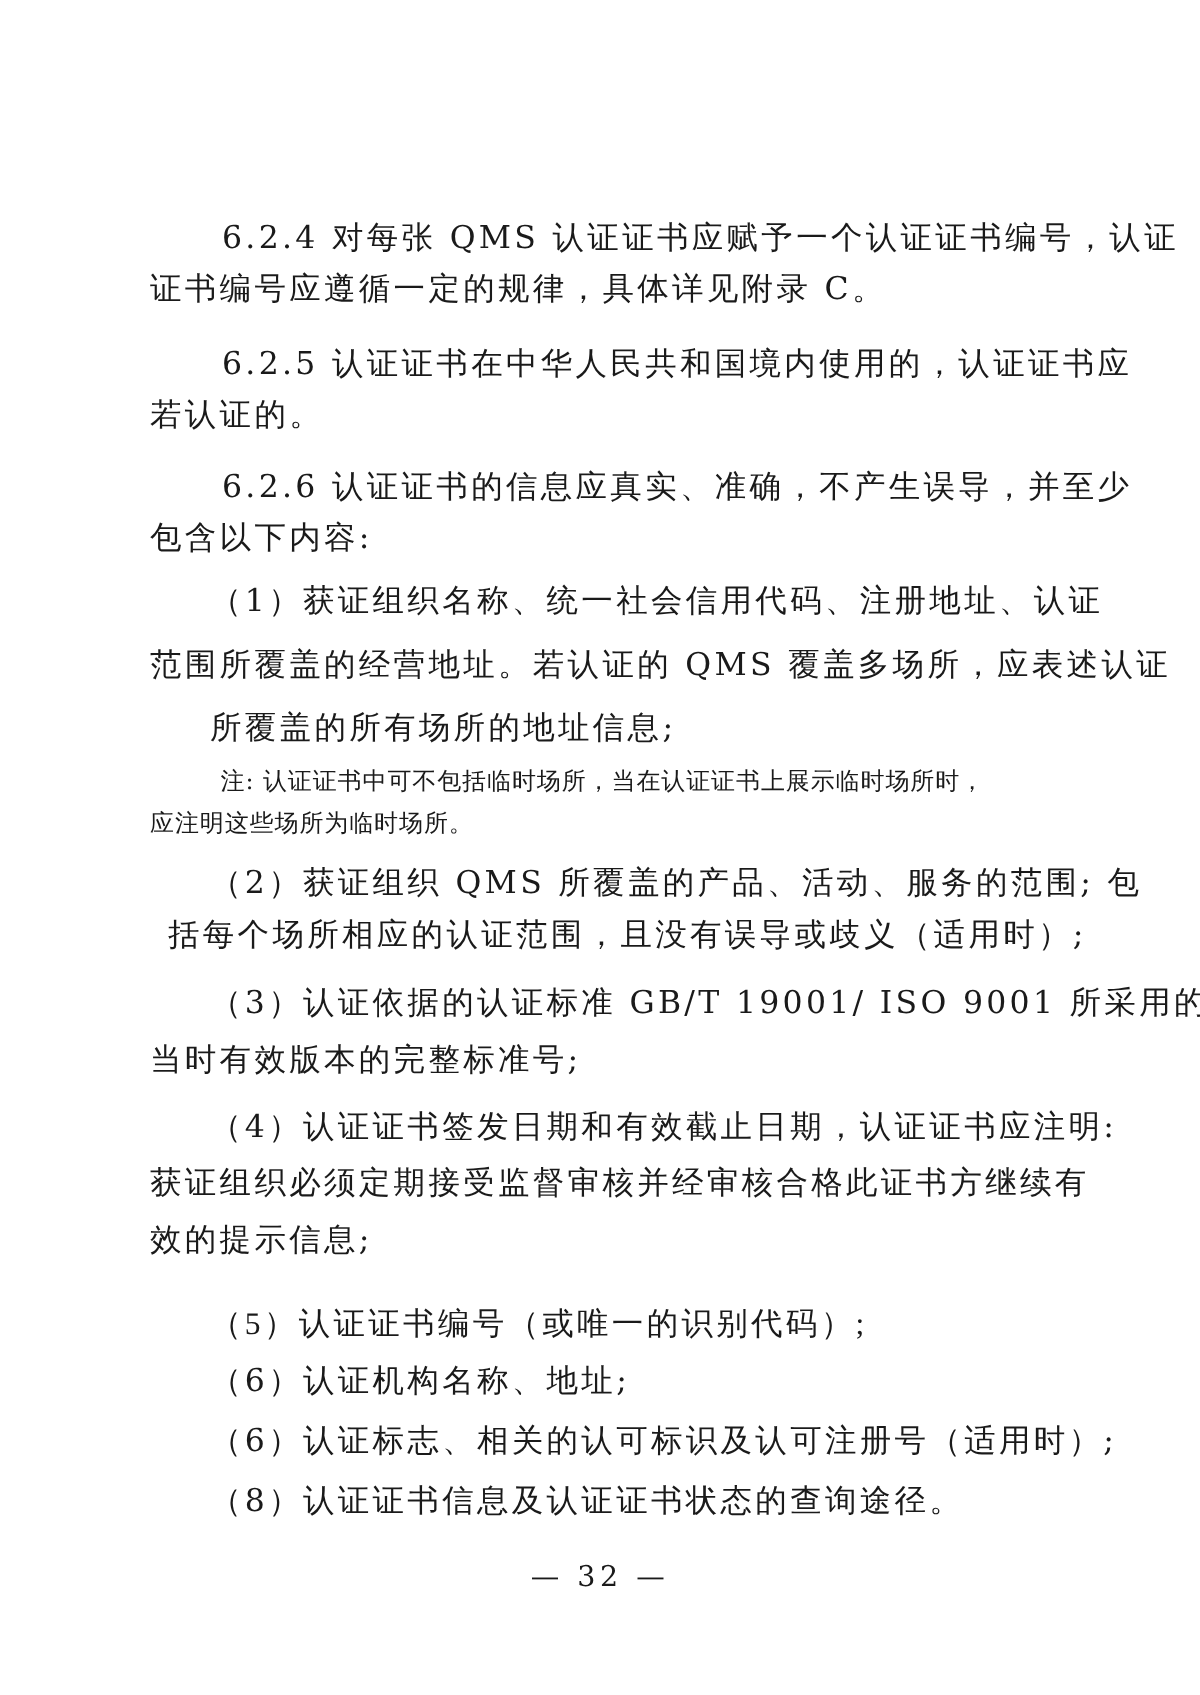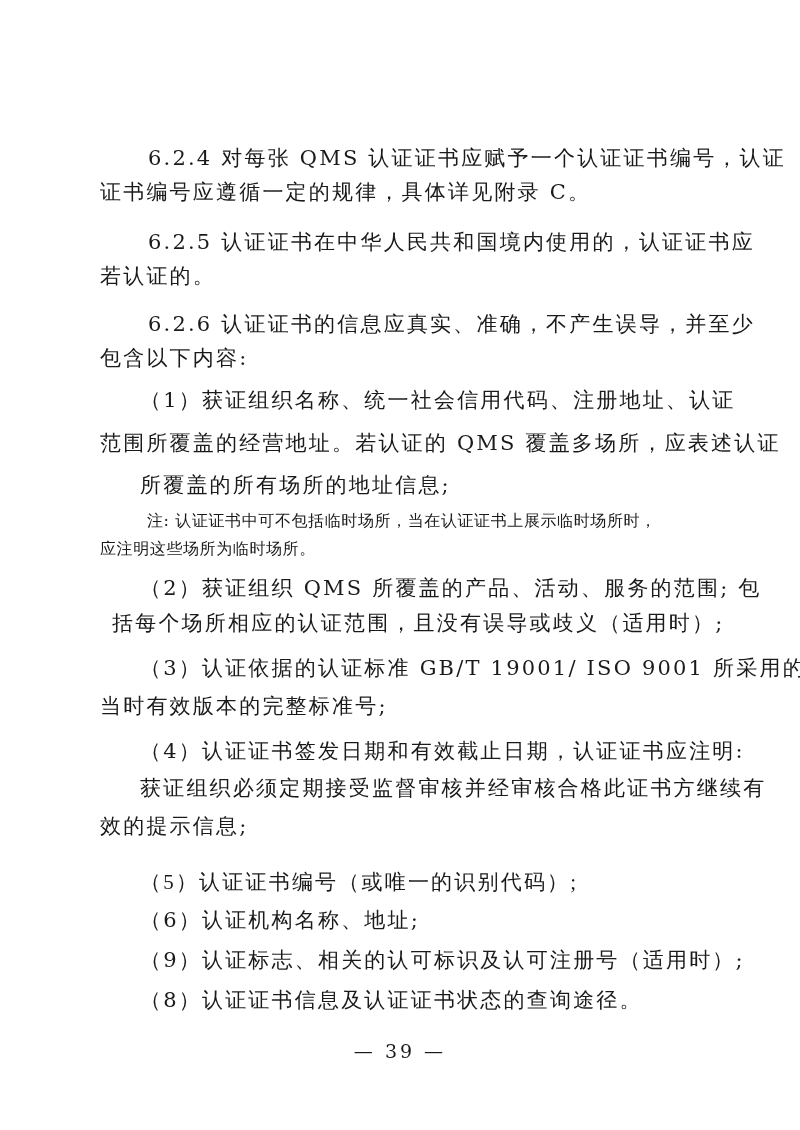--- a/index.html
+++ b/index.html
@@ -25,21 +25,21 @@
       <div class="line" style="top: 386px; left: 140px;">（1）获证组织名称、统一社会信用代码、注册地址、认证</div>
       <div class="line" style="top: 429px; left: 100px;">范围所覆盖的经营地址。若认证的 QMS 覆盖多场所，应表述认证</div>
       <div class="line" style="top: 471px; left: 100px; margin-left: 40px;">所覆盖的所有场所的地址信息;</div>
       <div class="line note" style="top: 510px; left: 147px;">注: 认证证书中可不包括临时场所，当在认证证书上展示临时场所时，</div>
       <div class="line note" style="top: 538px; left: 100px;">应注明这些场所为临时场所。</div>
       <div class="line" style="top: 574px; left: 140px;">（2）获证组织 QMS 所覆盖的产品、活动、服务的范围; 包</div>
       <div class="line" style="top: 609px; left: 112px;">括每个场所相应的认证范围，且没有误导或歧义（适用时）;</div>
       <div class="line" style="top: 654px; left: 140px;">（3）认证依据的认证标准 GB/T 19001/ ISO 9001 所采用的</div>
       <div class="line" style="top: 692px; left: 100px;">当时有效版本的完整标准号;</div>
       <div class="line" style="top: 737px; left: 140px;">（4）认证证书签发日期和有效截止日期，认证证书应注明:</div>
-      <div class="line" style="top: 774px; left: 100px; margin-left: 40px;">获证组织必须定期接受监督审核并经审核合格此证书方继续有</div>
+      <div class="line" style="top: 774px; left: 100px;">获证组织必须定期接受监督审核并经审核合格此证书方继续有</div>
       <div class="line" style="top: 812px; left: 100px;">效的提示信息;</div>
       <div class="line" style="top: 868px; left: 140px; font-family: Liberation Serif, serif;">（5）认证证书编号（或唯一的识别代码）;</div>
       <div class="line" style="top: 906px; left: 140px;">（6）认证机构名称、地址;</div>
-      <div class="line" style="top: 946px; left: 140px;">（9）认证标志、相关的认可标识及认可注册号（适用时）;</div>
+      <div class="line" style="top: 946px; left: 140px;">（6）认证标志、相关的认可标识及认可注册号（适用时）;</div>
       <div class="line" style="top: 986px; left: 140px;">（8）认证证书信息及认证证书状态的查询途径。</div>
     </div>
-  <div class="pagenum">— 39 —</div>
+  <div class="pagenum">— 32 —</div>
 </div>
 
 </body></html>

